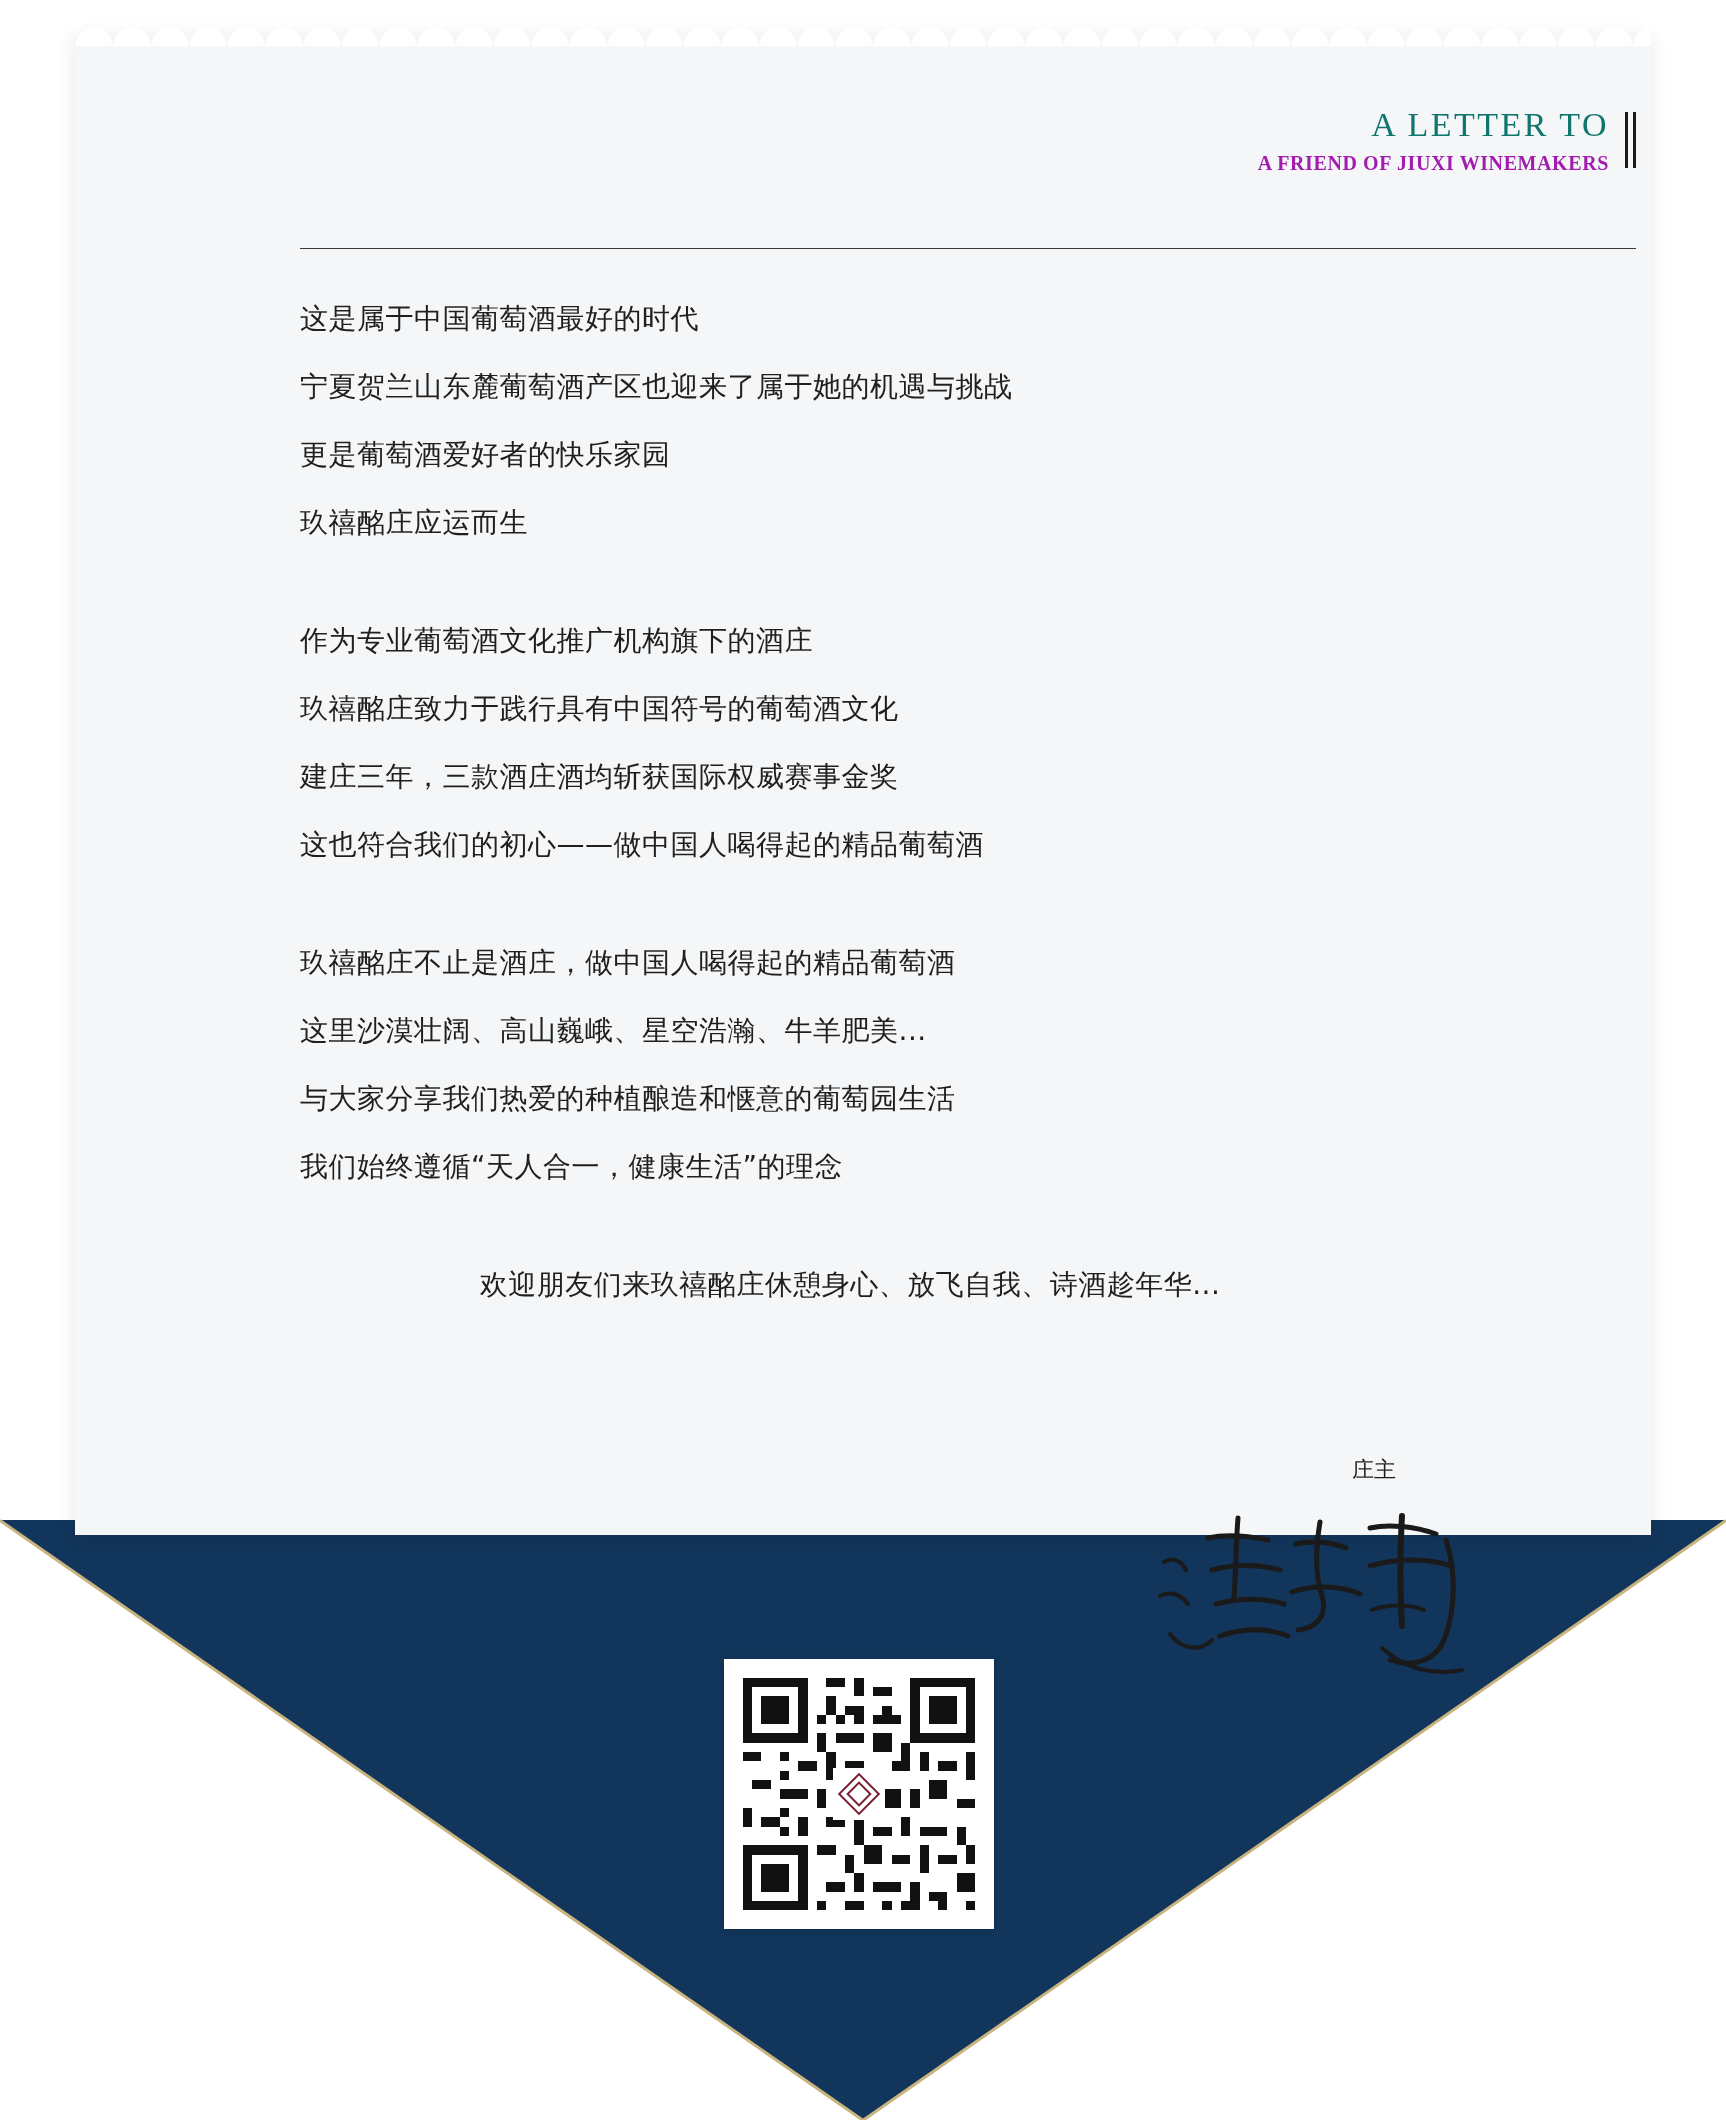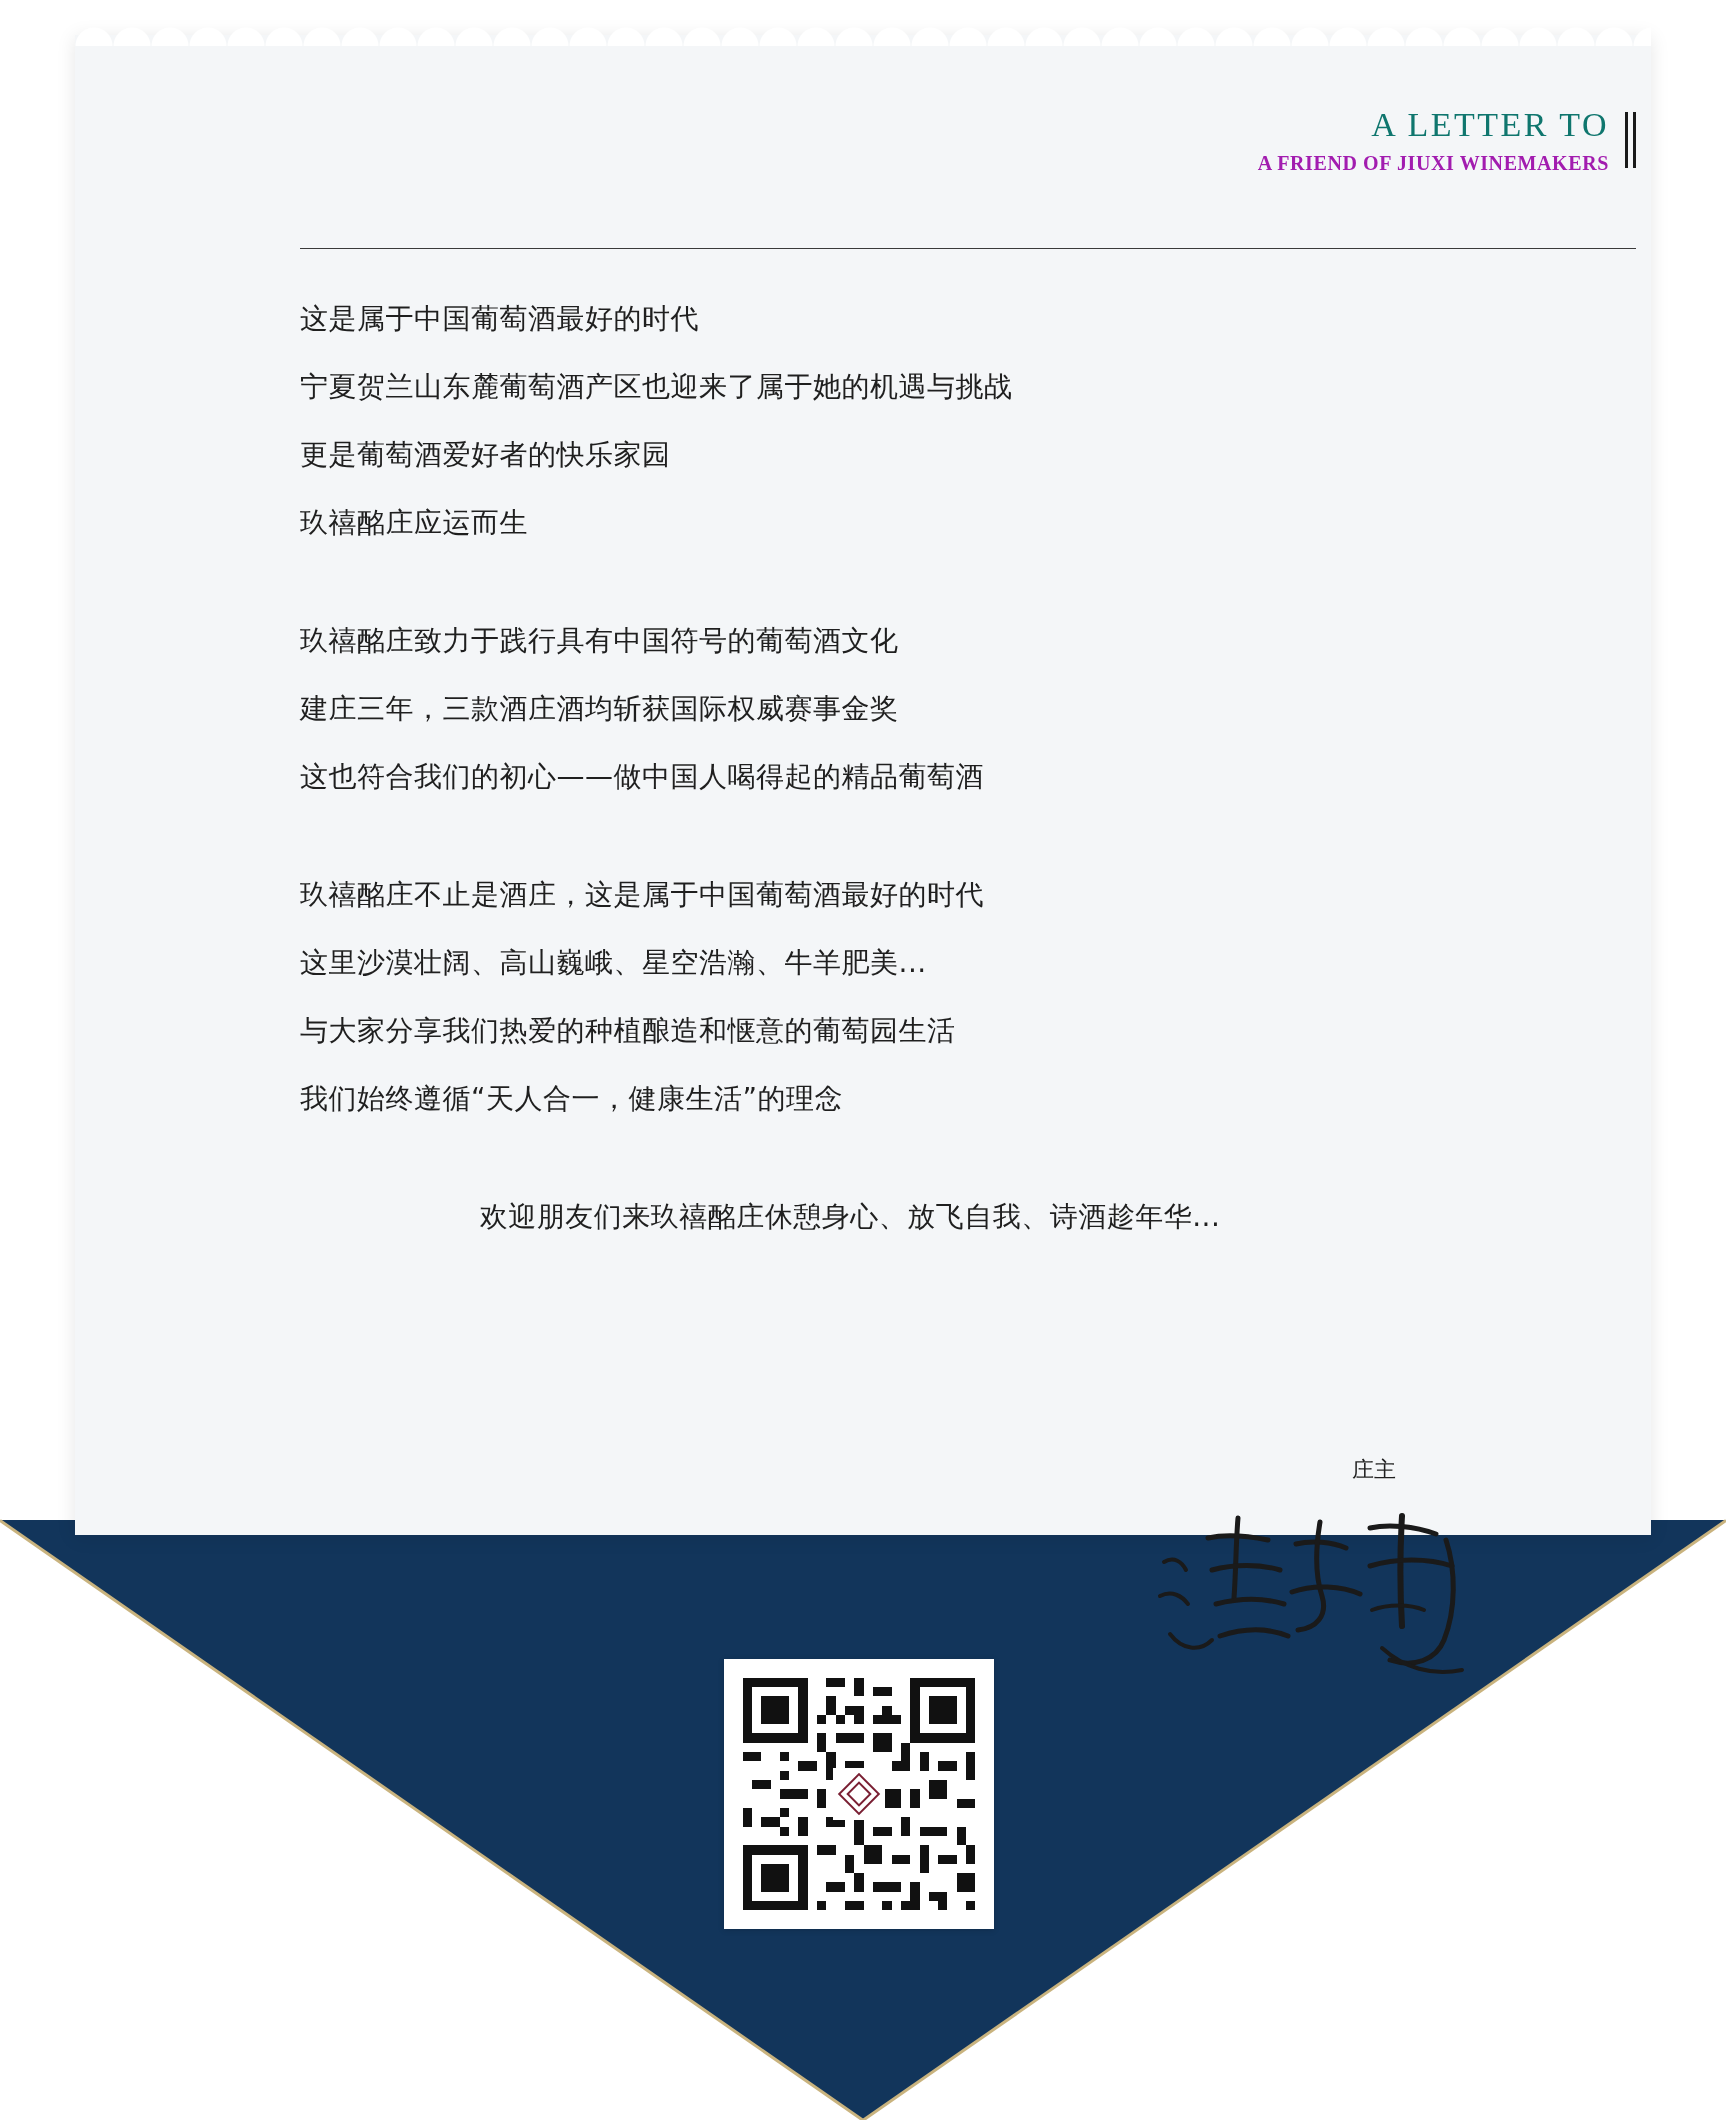--- a/index.html
+++ b/index.html
@@ -221,26 +221,27 @@
 <div id="header-rule"></div>
 
 <div id="body-text">
   <div class="para">
     <div class="line">这是属于中国葡萄酒最好的时代</div>
     <div class="line">宁夏贺兰山东麓葡萄酒产区也迎来了属于她的机遇与挑战</div>
     <div class="line">更是葡萄酒爱好者的快乐家园</div>
     <div class="line">玖禧酩庄应运而生</div>
   </div>
   <div class="para">
+    <div class="line">作为专业葡萄酒文化推广机构旗下的酒庄</div>
     <div class="line">玖禧酩庄致力于践行具有中国符号的葡萄酒文化</div>
     <div class="line">建庄三年，三款酒庄酒均斩获国际权威赛事金奖</div>
     <div class="line">这也符合我们的初心——做中国人喝得起的精品葡萄酒</div>
   </div>
   <div class="para">
-    <div class="line">玖禧酩庄不止是酒庄，这是属于中国葡萄酒最好的时代</div>
+    <div class="line">玖禧酩庄不止是酒庄，做中国人喝得起的精品葡萄酒</div>
     <div class="line">这里沙漠壮阔、高山巍峨、星空浩瀚、牛羊肥美...</div>
     <div class="line">与大家分享我们热爱的种植酿造和惬意的葡萄园生活</div>
     <div class="line">我们始终遵循“天人合一，健康生活”的理念</div>
   </div>
   <div class="para">
     <div class="line">欢迎朋友们来玖禧酩庄休憩身心、放飞自我、诗酒趁年华...</div>
   </div>
 </div>
 
 <div id="sign-label">庄主</div>

